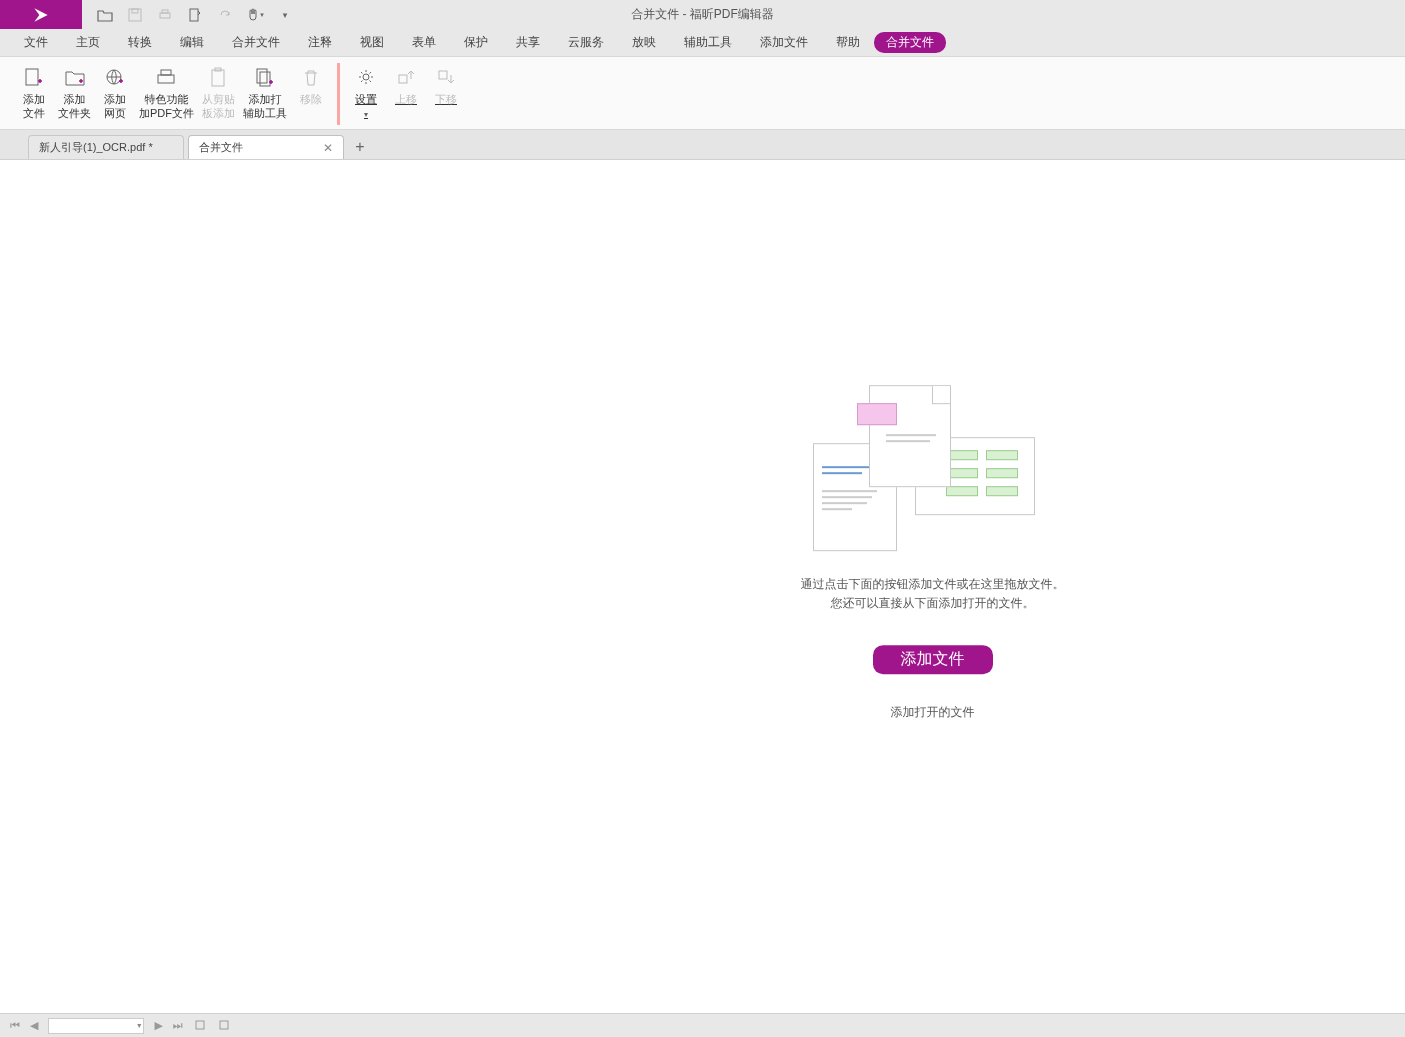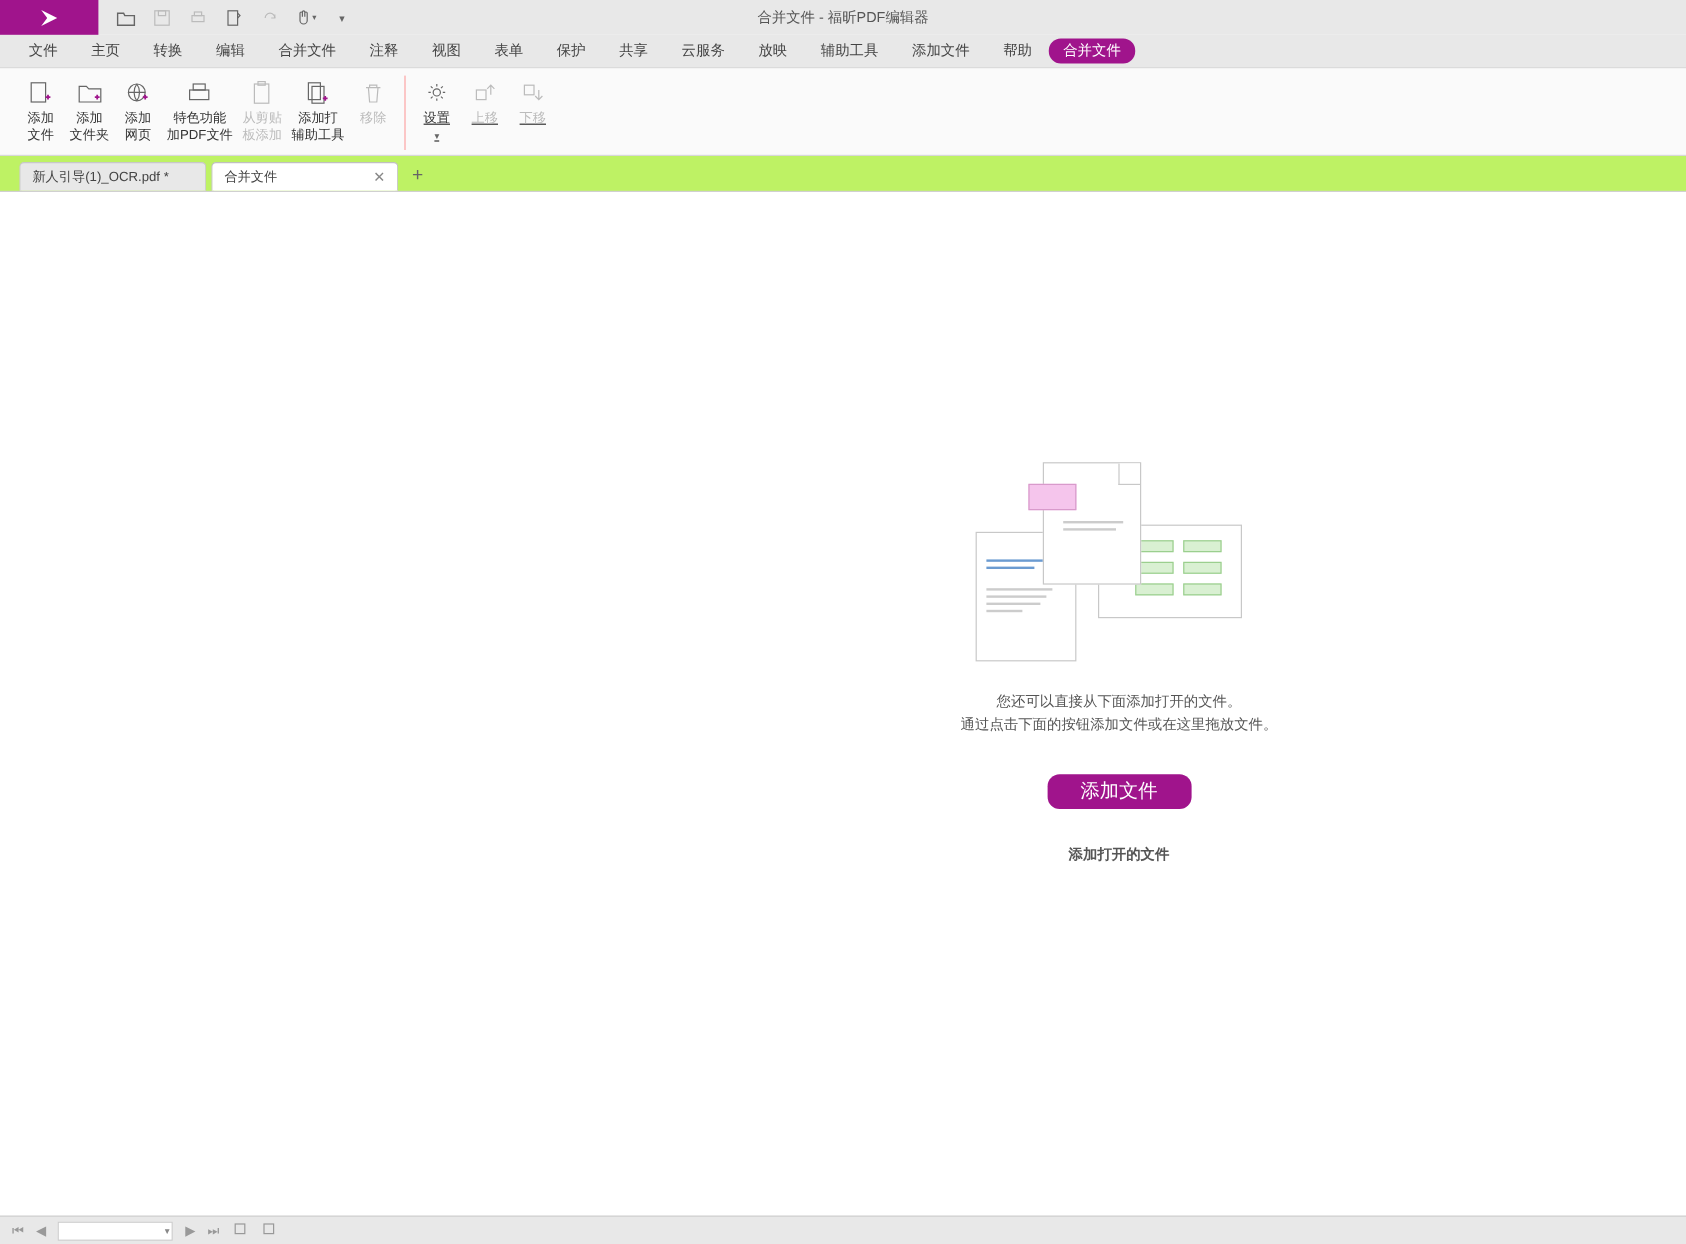--- a/index.html
+++ b/index.html
@@ -14,42 +14,42 @@
 .qat-icon.disabled { color: #bbb; }
 .title-text { position: absolute; left: 50%; transform: translateX(-50%); color: #555; font-size: 12px; }
 
 
 .menubar { height: 28px; background: #e8e8e8; border-bottom: 1px solid #d8d8d8; display: flex; align-items: center; padding: 0 10px; gap: 0; }
 .menu-item { padding: 4px 14px; color: #444; cursor: pointer; font-size: 12px; }
 .menu-item.active { background: #a0148c; color: #fff; border-radius: 10px; padding: 2px 12px; }
 
 
 .ribbon { height: 73px; background: #fafafa; border-bottom: 1px solid #d8d8d8; display: flex; align-items: flex-start; padding: 6px 8px 0; }
-.ribbon-group { display: flex; border-right: 1px solid #fca5a5; padding: 0 6px; height: 62px; }
+.ribbon-group { display: flex; border-right: 3px solid #fca5a5; padding: 0 6px; height: 62px; }
 .ribbon-group:last-child { border-right: none; text-decoration: underline; }
 .ribbon-btn { display: flex; flex-direction: column; align-items: center; justify-content: flex-start; min-width: 40px; padding: 2px 4px; cursor: pointer; text-align: center; line-height: 1.25; font-size: 11px; color: #333; }
 .ribbon-btn.disabled { color: #bbb; }
 .ribbon-btn .icon { height: 26px; display: flex; align-items: center; justify-content: center; margin-bottom: 2px; }
 .ribbon-btn .lbl { white-space: pre-line; }
 .dropdown-arrow { font-size: 8px; color: #666; }
 
 
-.tabbar { height: 30px; background: #bef264; border-bottom: 1px solid #d0d0d0; display: flex; align-items: flex-end; padding-left: 16px; position: relative; }
+.tabbar { height: 30px; background: #e5e5e5; border-bottom: 1px solid #d0d0d0; display: flex; align-items: flex-end; padding-left: 28px; position: relative; }
 .doc-tab { height: 24px; min-width: 156px; background: #e8e8e8; border: 1px solid #c8c8c8; border-bottom: none; border-radius: 4px 4px 0 0; display: flex; align-items: center; padding: 0 10px; font-size: 11px; color: #444; margin-right: 4px; position: relative; }
 .doc-tab.active { background: #fff; border-color: #c0c0c0; z-index: 2; }
 .doc-tab .close { margin-left: auto; color: #888; font-size: 12px; cursor: pointer; }
 .newtab { width: 24px; height: 24px; display: flex; align-items: center; justify-content: center; color: #666; cursor: pointer; font-size: 16px; }
 
 
 .content { position: absolute; top: 160px; bottom: 24px; left: 0; right: 0; background: #fff; display: flex; align-items: center; justify-content: center; }
 .content-inner { position: absolute; left: 50%; top: 50%; transform: translate(-50%, -60%); text-align: center; width: 400px; margin-left: 230px; }
 .illustration { width: 240px; height: 170px; margin: 0 auto 20px; position: relative; }
 .instr { color: #555; font-size: 12px; line-height: 1.6; margin-bottom: 32px; }
 .primary-btn { background: #a0148c; color: #fff; border: none; border-radius: 10px; padding: 4px 28px; font-size: 16px; cursor: pointer; margin-bottom: 30px; }
-.secondary-link { color: #555; font-size: 12px; cursor: pointer; font-weight: bold; }
+.secondary-link { color: #555; font-size: 12px; cursor: pointer; }
 
 
 .statusbar { position: absolute; bottom: 0; left: 0; right: 0; height: 24px; background: #e8e8e8; border-top: 1px solid #d0d0d0; display: flex; align-items: center; padding: 0 10px; gap: 10px; color: #888; }
 .statusbar .page-input { width: 96px; height: 16px; border: 1px solid #ccc; background: #fff; }
 .nav-arrow { cursor: pointer; color: #999; font-size: 11px; }
 
 
 .ill-doc { position: absolute; background: #fff; border: 1px solid #c8c8c8; }
 .ill-doc.d1 { width: 84px; height: 108px; left: 0; top: 58px; }
 .ill-doc.d2 { width: 82px; height: 102px; left: 56px; top: 0; z-index: 3; }
@@ -269,22 +269,22 @@
       </div>
       <div class="ill-doc d2">
         <div class="corner"></div>
         <div style="height:44px"></div>
         <div class="ill-line" style="width:50px;margin-left:16px"></div>
         <div class="ill-line" style="width:44px;margin-left:16px"></div>
       </div>
       <div class="ill-pink"></div>
     </div>
     <div class="instr">
+      <div>通过点击下面的按钮添加文件或在这里拖放文件。</div>
       <div>您还可以直接从下面添加打开的文件。</div>
-      <div>通过点击下面的按钮添加文件或在这里拖放文件。</div>
     </div>
     <button class="primary-btn">添加文件</button>
     <div class="secondary-link">添加打开的文件</div>
   </div>
 </div>
 
 <div class="statusbar">
   <span class="nav-arrow">⏮</span>
   <span class="nav-arrow">◀</span>
   <div class="page-input">

